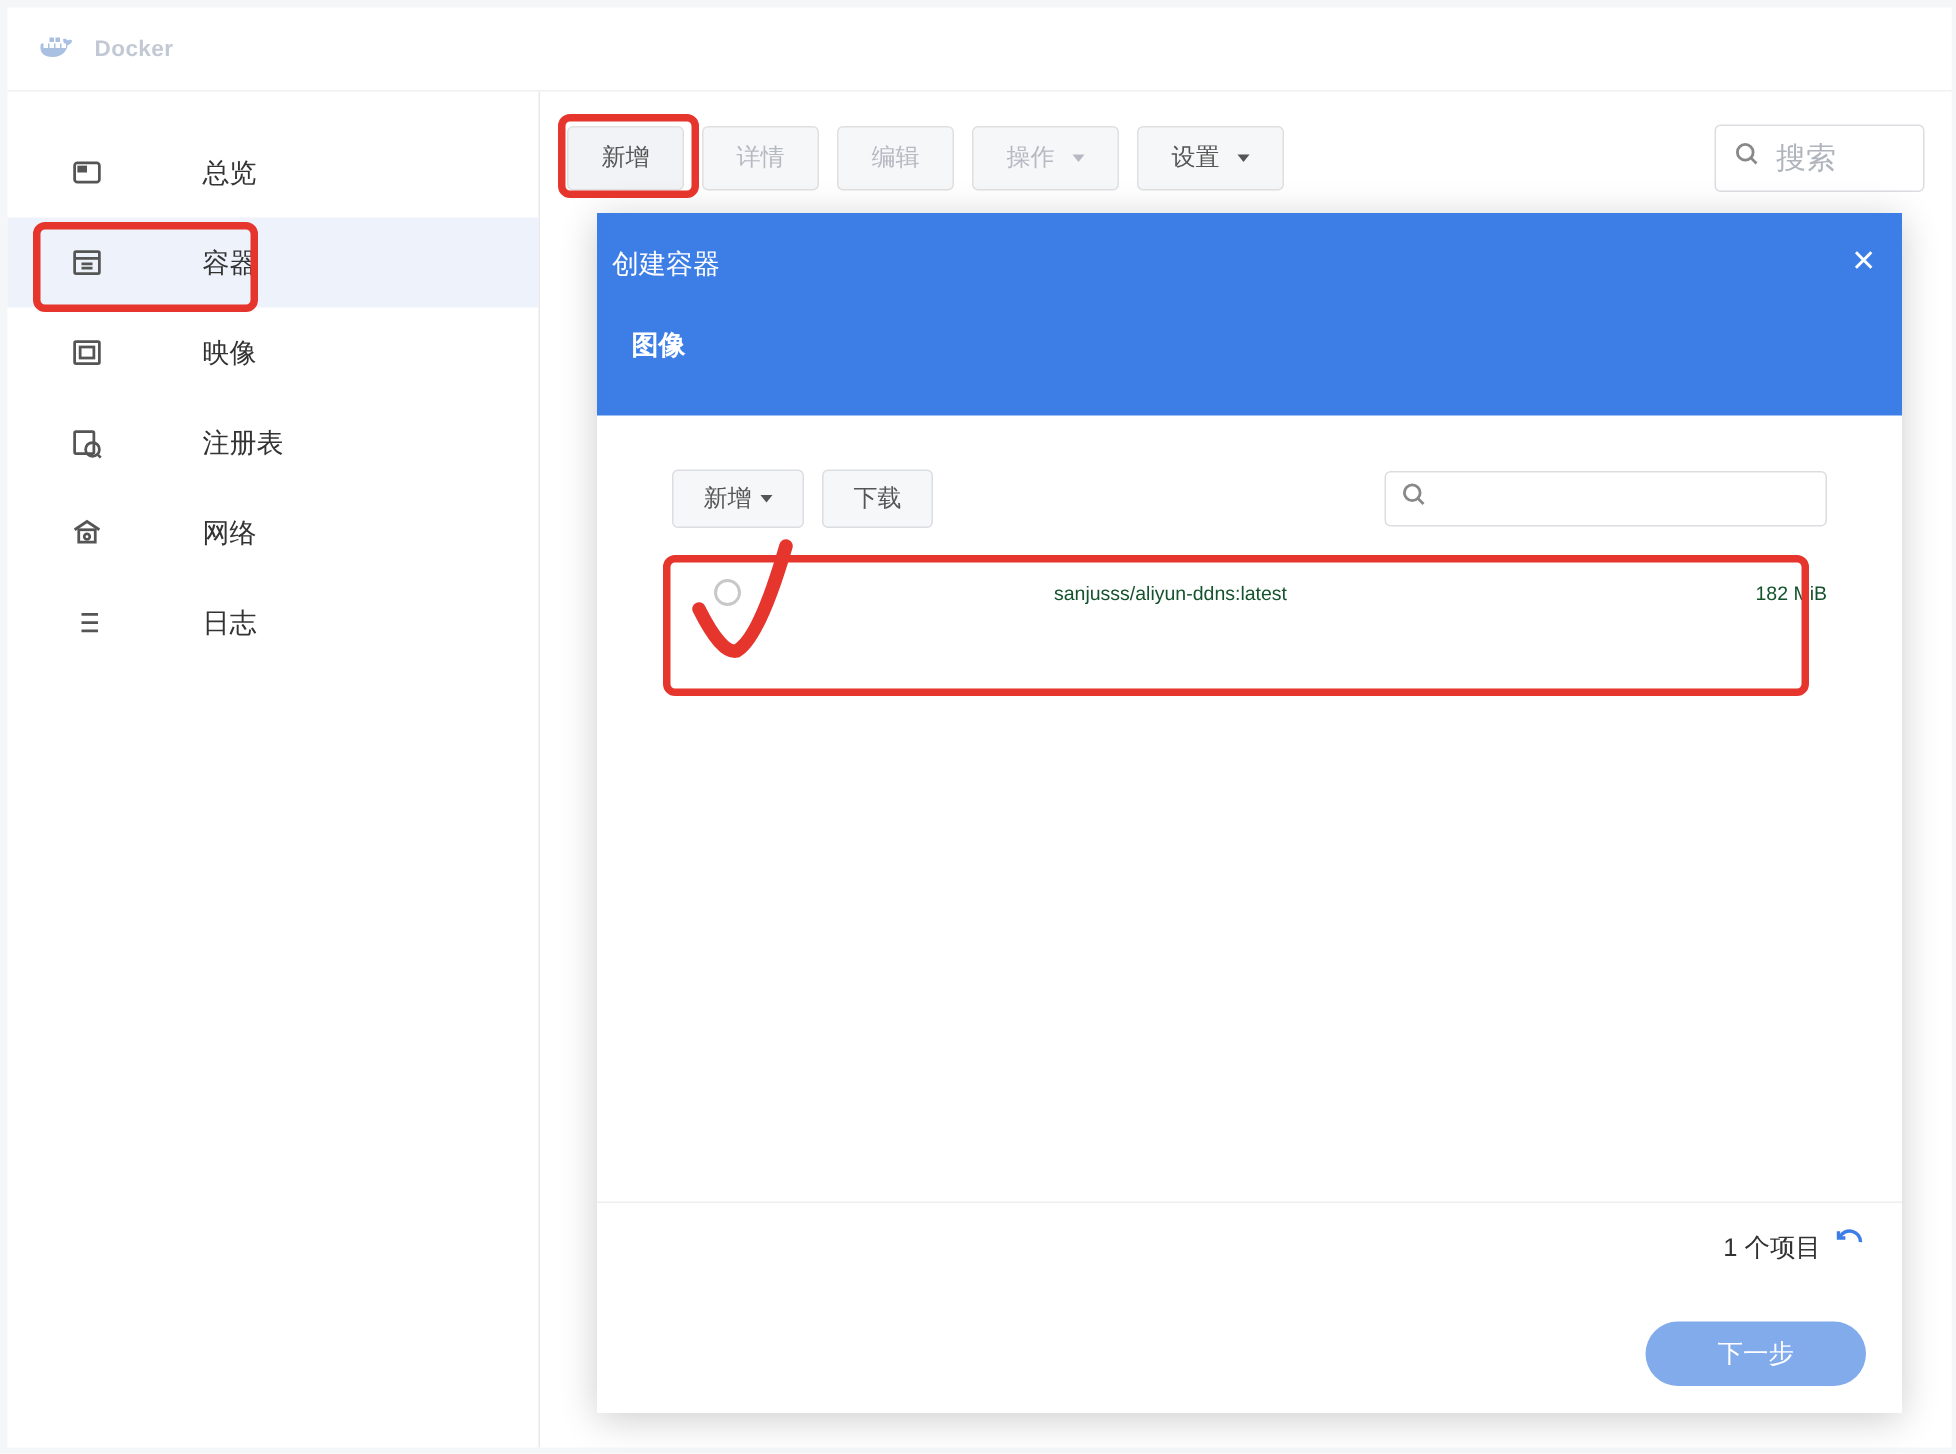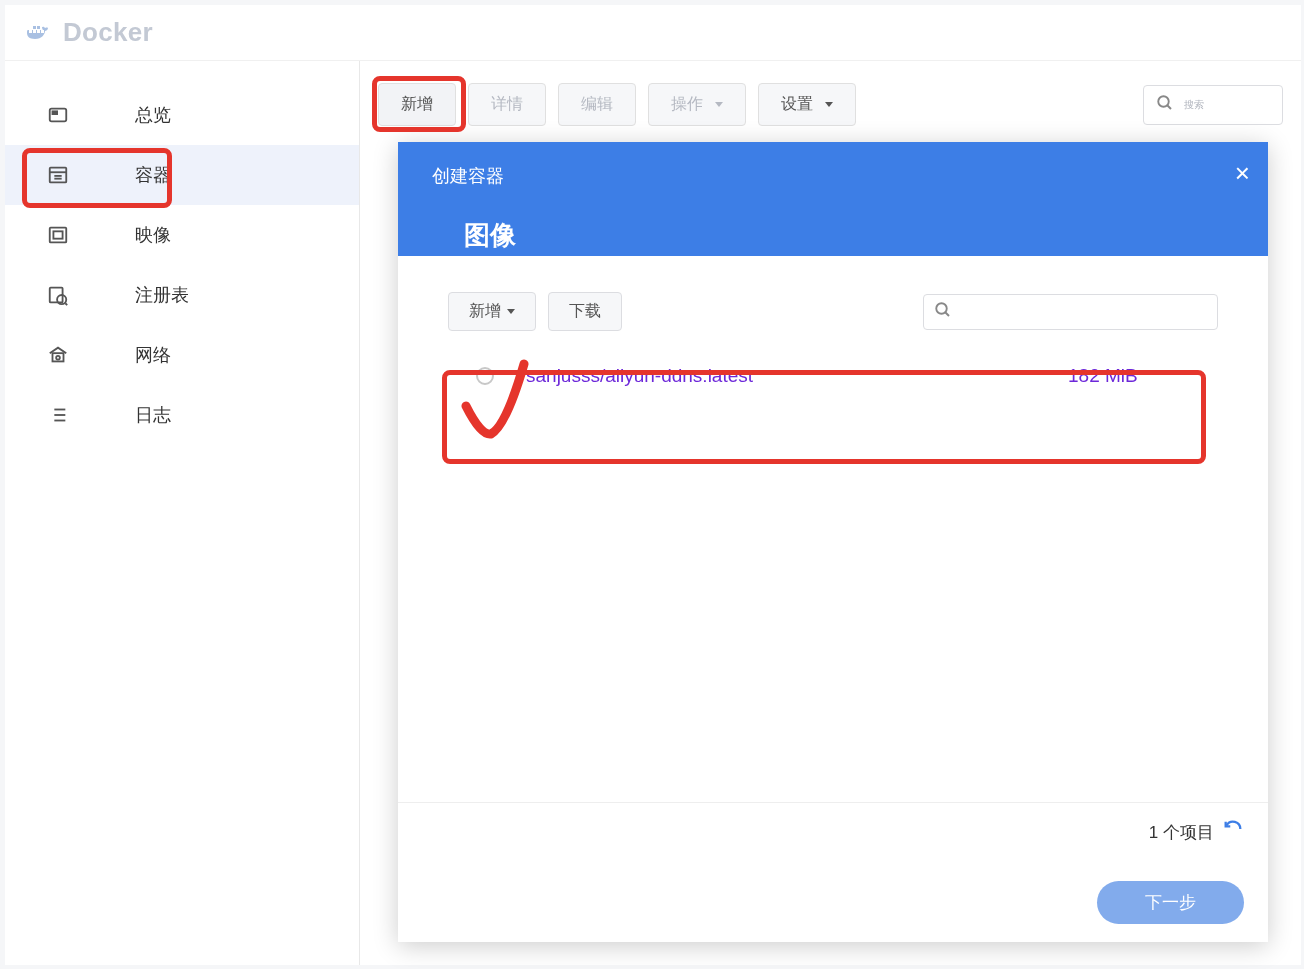--- a/index.html
+++ b/index.html
@@ -30,21 +30,21 @@
       padding: 0 18px;
       border-bottom: 1px solid #f0f0f0;
     }
     .docker-logo {
       width: 28px;
       height: 24px;
       margin-right: 12px;
       color: #a9c0e2;
     }
     .window-title {
-      font-size: 26px;
+      font-size: 15px;
       font-weight: 600;
       color: #c3c9d4;
       letter-spacing: 0.3px;
     }
     .app-body {
       display: flex;
       height: calc(100% - 56px);
     }
     .sidebar {
       width: 355px;
@@ -118,50 +118,50 @@
       min-width: 140px;
     }
     .search-icon {
       width: 18px;
       height: 18px;
       color: #888;
       margin-right: 10px;
     }
     .search-placeholder {
       color: #b0b4bd;
-      font-size: 10px;
+      font-size: 20px;
     }
     
     .modal {
       position: absolute;
       left: 398px;
       top: 142px;
       width: 870px;
       height: 800px;
       background: #fff;
       box-shadow: 0 4px 24px rgba(0,0,0,0.2);
       display: flex;
       flex-direction: column;
     }
     .modal-header {
       background: #3d7ee6;
       color: #fff;
-      height: 114px;
-      padding: 22px 34px;
+      height: 135px;
+      padding: 22px 10px;
       position: relative;
     }
     .modal-title {
       font-size: 18px;
       font-weight: 500;
     }
     .modal-subtitle {
-      font-size: 26px;
+      font-size: 18px;
       font-weight: 700;
       margin-top: 30px;
-      margin-left: 32px;
+      margin-left: 13px;
     }
     .modal-close {
       position: absolute;
       right: 18px;
       top: 18px;
       font-size: 26px;
       color: #fff;
       cursor: pointer;
       line-height: 1;
       font-weight: 300;
@@ -209,22 +209,23 @@
       font-size: 16px;
     }
     .col-sel { width: 78px; }
     .col-name { flex: 1; }
     .col-desc { width: 210px; }
     .col-size { width: 150px; }
     .trow {
       display: flex;
       align-items: center;
       padding: 16px 0;
-      font-size: 19px;
-      color: #6d28d9;
+      font-size: 13px;
+      color: #14532d;
+      text-align: right;
     }
     .radio-outline {
       width: 18px;
       height: 18px;
       border: 2px solid #c8c8c8;
       border-radius: 50%;
       margin-left: 28px;
     }
     .modal-footer {
       border-top: 1px solid #eee;

